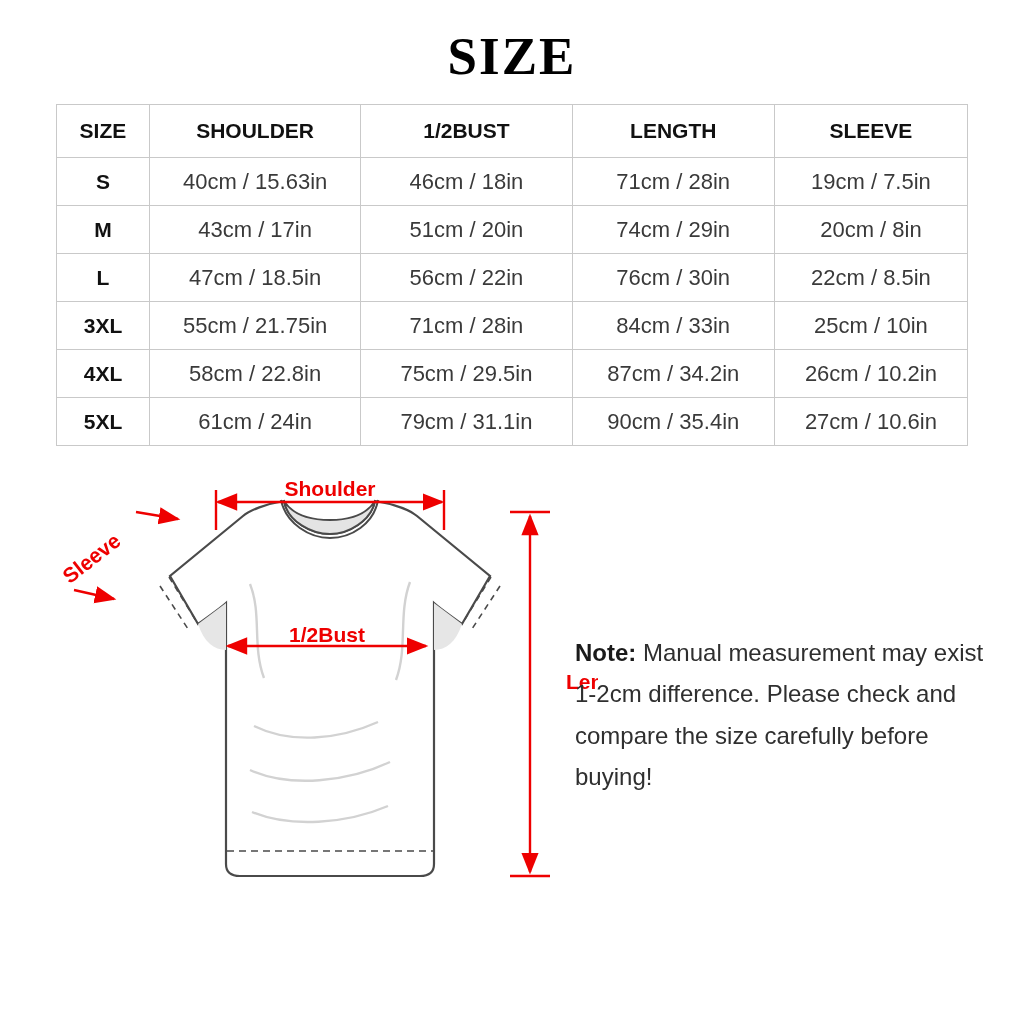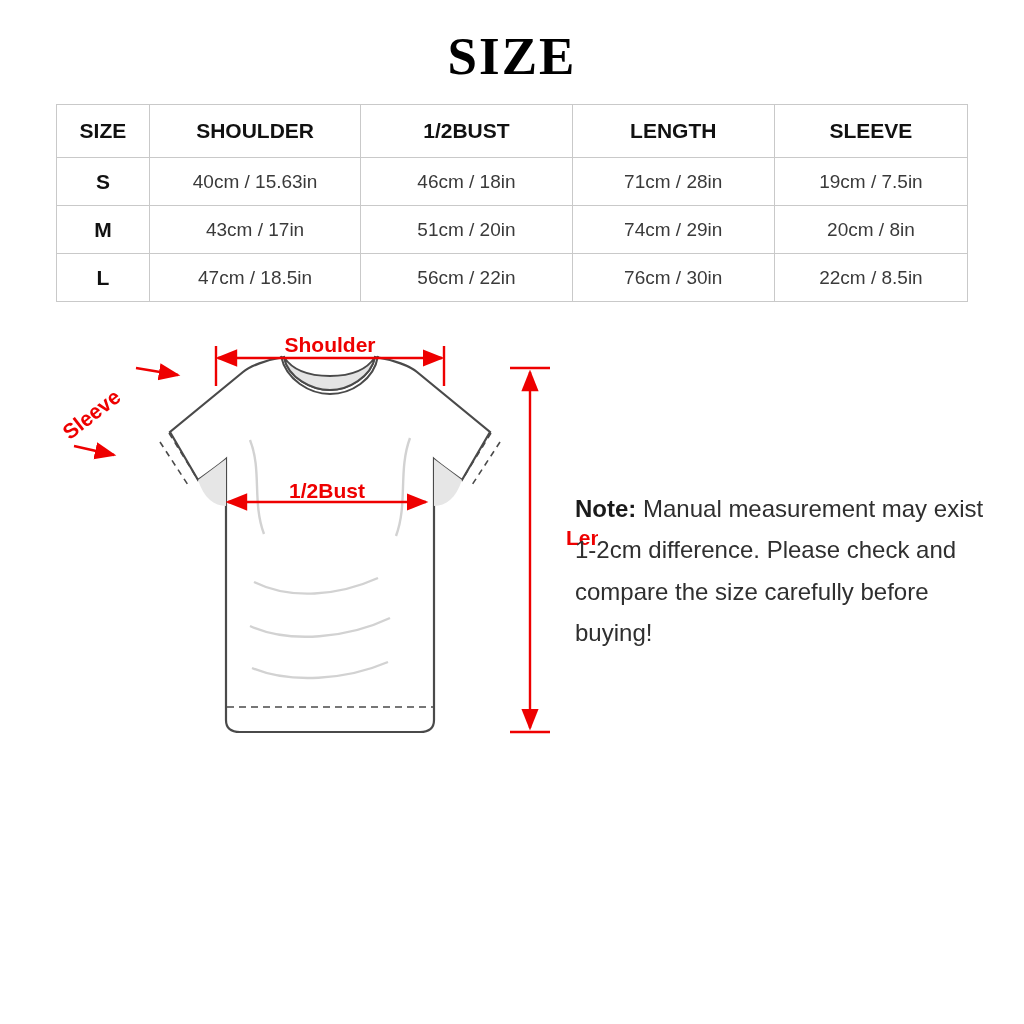--- a/index.html
+++ b/index.html
@@ -35,21 +35,21 @@
     width: 100%;
     border-collapse: collapse;
     table-layout: fixed;
   }
   table.size-table th,
   table.size-table td {
     border: 1px solid #c9c9c9;
     height: 45px;
     text-align: center;
     vertical-align: middle;
-    font-size: 19px;
+    font-size: 22px;
     color: #3a3a3a;
   }
   table.size-table thead th {
     font-size: 21px;
     font-weight: 700;
     color: #111;
     height: 50px;
   }
   table.size-table tbody td.size-col {
     font-weight: 700;
@@ -129,20 +129,41 @@
         <td>51cm / 20in</td>
         <td>74cm / 29in</td>
         <td>20cm / 8in</td>
       </tr>
       <tr>
         <td class="size-col">L</td>
         <td>47cm / 18.5in</td>
         <td>56cm / 22in</td>
         <td>76cm / 30in</td>
         <td>22cm / 8.5in</td>
+      </tr>
+      <tr>
+        <td class="size-col">3XL</td>
+        <td>55cm / 21.75in</td>
+        <td>71cm / 28in</td>
+        <td>84cm / 33in</td>
+        <td>25cm / 10in</td>
+      </tr>
+      <tr>
+        <td class="size-col">4XL</td>
+        <td>58cm / 22.8in</td>
+        <td>75cm / 29.5in</td>
+        <td>87cm / 34.2in</td>
+        <td>26cm / 10.2in</td>
+      </tr>
+      <tr>
+        <td class="size-col">5XL</td>
+        <td>61cm / 24in</td>
+        <td>79cm / 31.1in</td>
+        <td>90cm / 35.4in</td>
+        <td>27cm / 10.6in</td>
       </tr>
     </tbody>
   </table>
 </div>
 
 <div class="diagram-area">
 
   <svg class="shirt-svg" viewBox="0 0 560 460">
     <defs>
       <marker id="arrR" markerWidth="10" markerHeight="10" refX="8" refY="3.6" orient="auto">

